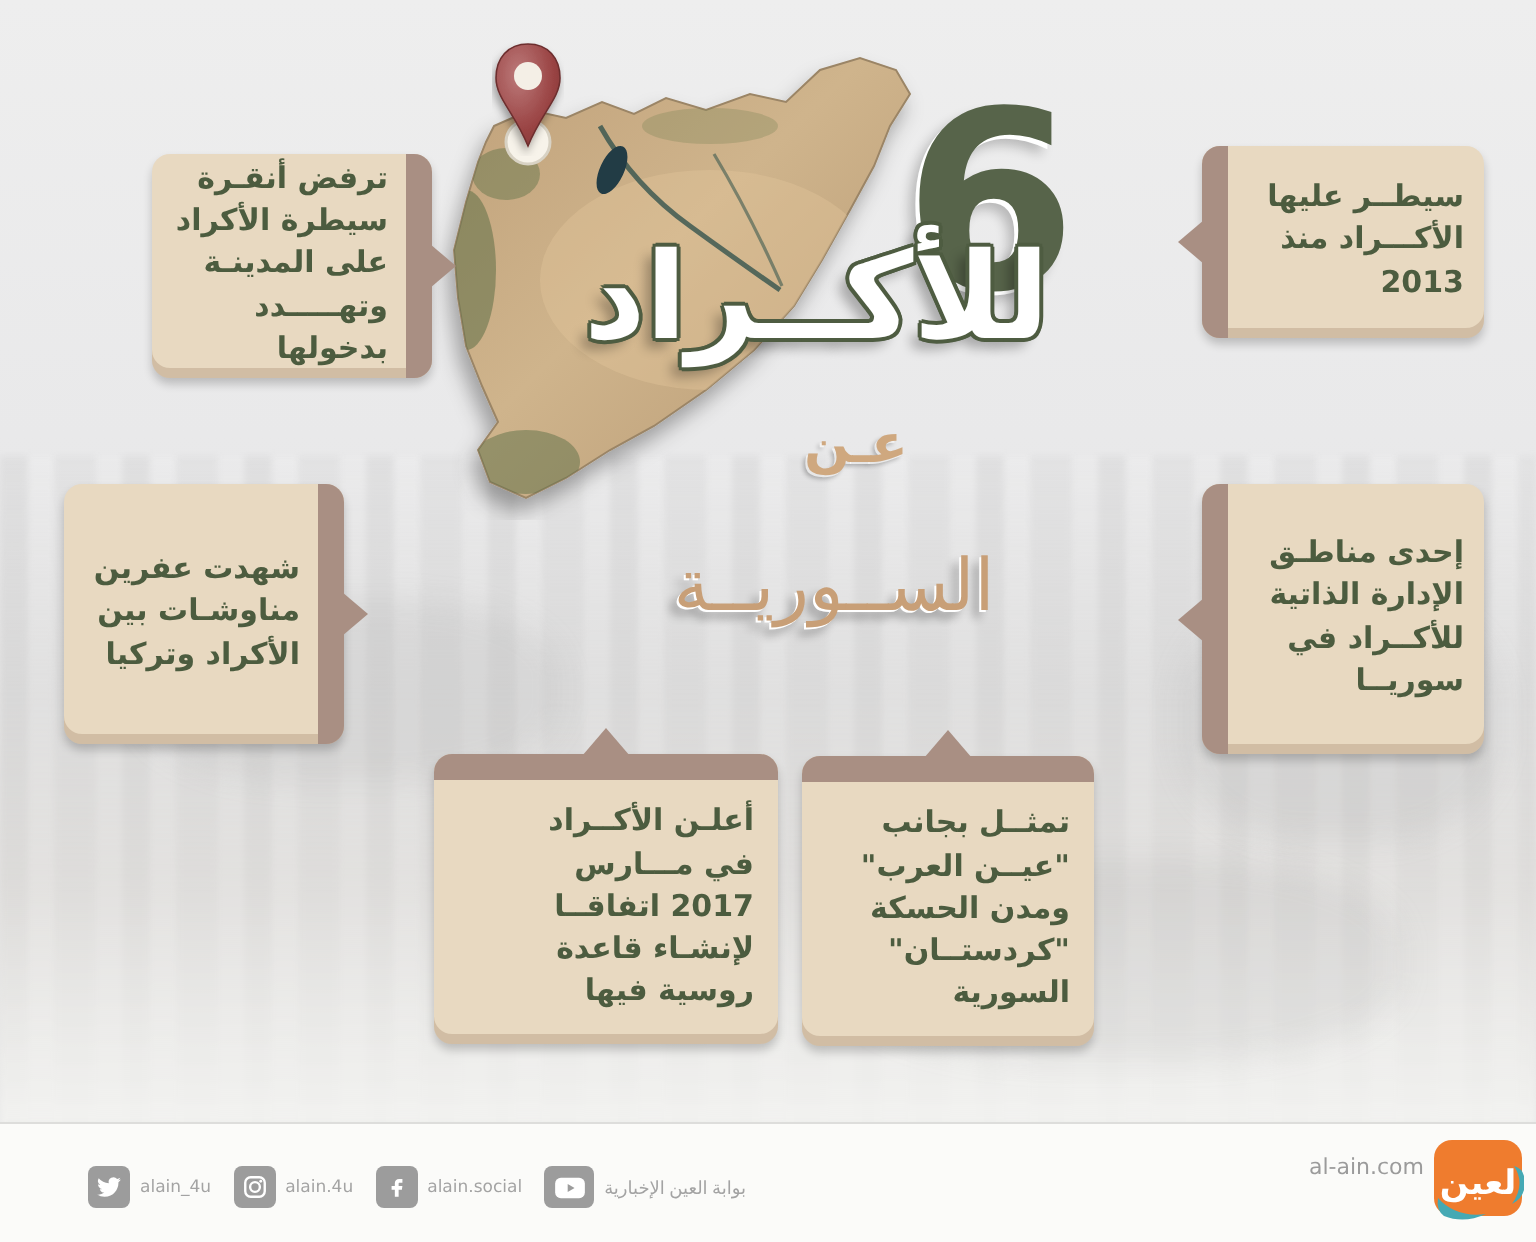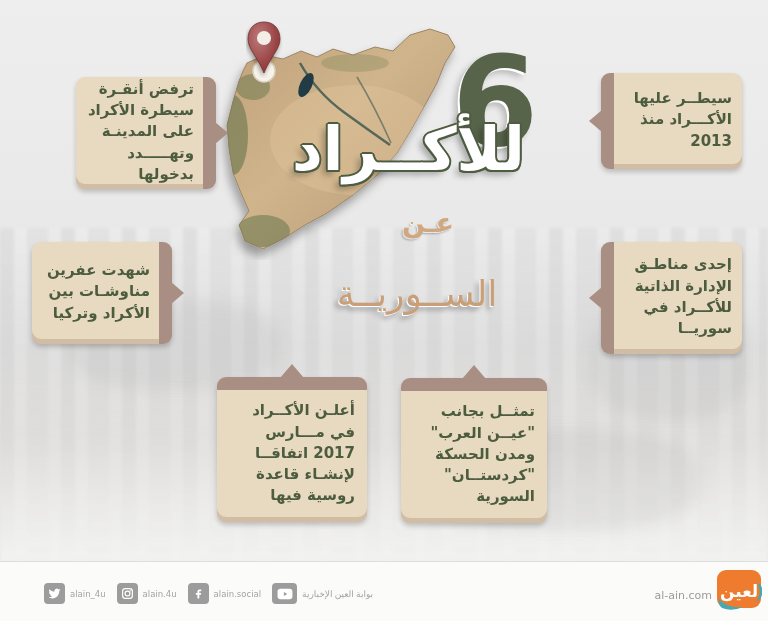--- a/index.html
+++ b/index.html
@@ -48,38 +48,38 @@
   .arrow-right{position:absolute;right:-12px;top:50%;transform:translateY(-50%);width:0;height:0;
         border-top:11px solid transparent;border-bottom:11px solid transparent;border-left:13px solid #a98f83;}
   .arrow-left{position:absolute;left:-12px;top:50%;transform:translateY(-50%);width:0;height:0;
         border-top:11px solid transparent;border-bottom:11px solid transparent;border-right:13px solid #a98f83;}
   .arrow-up{position:absolute;top:-13px;left:50%;transform:translateX(-50%);width:0;height:0;
         border-left:12px solid transparent;border-right:12px solid transparent;border-bottom:14px solid #a98f83;}
   .fact-text{position:absolute;inset:0;display:flex;align-items:center;}
   .fact-text span{display:block;width:100%;direction:rtl;text-align:right;white-space:pre-line;
         font-weight:bold;font-size:15px;line-height:1.42;color:#4c5c3f;}
   .f1{left:48px;top:77px;width:140px;height:112px;margin-left:28px;}
-  .f2{left:32px;top:242px;width:140px;height:102px;}
-  .f3{left:217px;top:377px;width:150px;height:145px;}
+  .f2{left:32px;top:242px;width:140px;height:130px;}
+  .f3{left:217px;top:377px;width:172px;height:145px;}
   .f4{left:401px;top:378px;width:146px;height:145px;}
   .f5{left:601px;top:73px;width:141px;height:96px;}
-  .f6{left:601px;top:242px;width:141px;height:112px;}
+  .f6{left:601px;top:242px;width:141px;height:135px;}
   .f1 .fact-text,.f2 .fact-text{padding:6px 22px 8px 10px;}
   .f5 .fact-text,.f6 .fact-text{padding:6px 10px 8px 22px;}
   .f3 .fact-text,.f4 .fact-text{padding:16px 12px 8px 12px;}
 
   
   .footer{position:absolute;left:0;right:0;bottom:0;height:59px;background:#fbfbf9;box-shadow:0 -1px 0 #dddddb;}
   .social-row{position:absolute;left:28px;bottom:17px;display:flex;align-items:center;gap:11px;padding-left:16px;}
   .social{display:flex;align-items:center;gap:5px;}
   .sicon{width:21px;height:21px;border-radius:4px;background:#9c9c9c;display:flex;align-items:center;justify-content:center;}
   .sicon.wide{width:25px;}
   .handle{font-size:8.5px;color:#a3a3a3;}
   .handle.ar{direction:rtl;font-size:9px;font-family:Liberation Serif, serif;}
-  .website{position:absolute;right:56px;bottom:19px;font-size:11px;color:#9b9b9b;text-align:right;}
+  .website{position:absolute;right:56px;bottom:31px;font-size:11px;color:#9b9b9b;text-align:right;}
   .logo{position:absolute;right:6px;bottom:9px;width:46px;height:42px;}
 </style>
 </head>
 <body>
 
 <div class="stage">
 
   <div class="city"></div>
   <div class="blotch b1"></div>
   <div class="blotch b2"></div>

